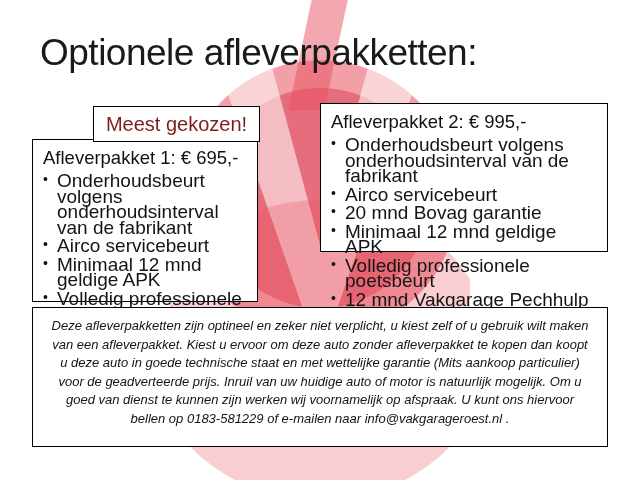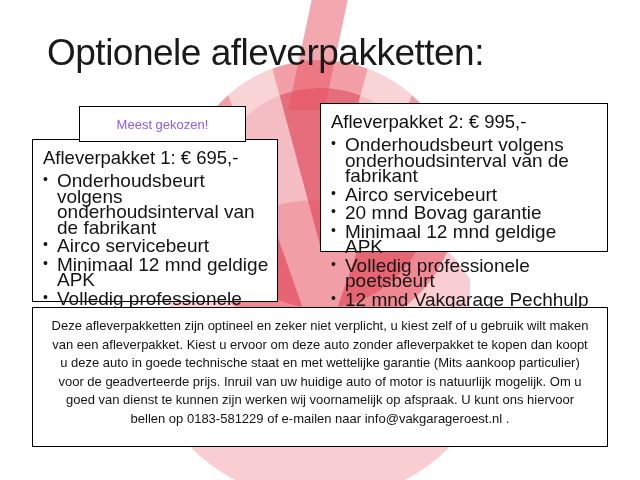--- a/index.html
+++ b/index.html
@@ -84,50 +84,49 @@
   .title {
     position: absolute;
     left: 40px;
     top: 32px;
     font-size: 37px;
     color: #1a1a1a;
     font-weight: normal;
     letter-spacing: -0.5px;
     z-index: 3;
     white-space: nowrap;
-    margin-left: 7px;
   }
   
   .badge {
     position: absolute;
-    left: 79px;
+    left: 93px;
     top: 106px;
     width: 165px;
     height: 34px;
     border: 1px solid #000000;
     background: #ffffff;
     z-index: 5;
     display: flex;
     align-items: center;
     justify-content: center;
-    font-size: 13px;
-    color: #8b5cf6;
+    font-size: 20px;
+    color: #7f1d1d;
   }
   
   .pkg {
     position: absolute;
     background: #ffffff;
     border: 1px solid #000000;
     z-index: 4;
     box-sizing: border-box;
   }
   .pkg1 {
     left: 32px;
     top: 139px;
-    width: 246px;
+    width: 226px;
     height: 163px;
     padding: 6px 8px 4px 8px;
   }
   .pkg2 {
     left: 320px;
     top: 103px;
     width: 288px;
     height: 149px;
     padding: 6px 16px 4px 8px;
   }
@@ -167,20 +166,21 @@
     height: 140px;
     border: 1px solid #000000;
     background: #ffffff;
     z-index: 4;
     box-sizing: border-box;
     padding: 9px 14px;
     font-size: 13px;
     line-height: 18.5px;
     color: #141414;
     text-align: center;
+    font-style: italic;
   }
 </style>
 </head>
 <body>
 
 <div class="slide">
 
   <div class="bg-logo">
     <div class="bg-circle"></div>
     <div class="bg-circle2"></div>

